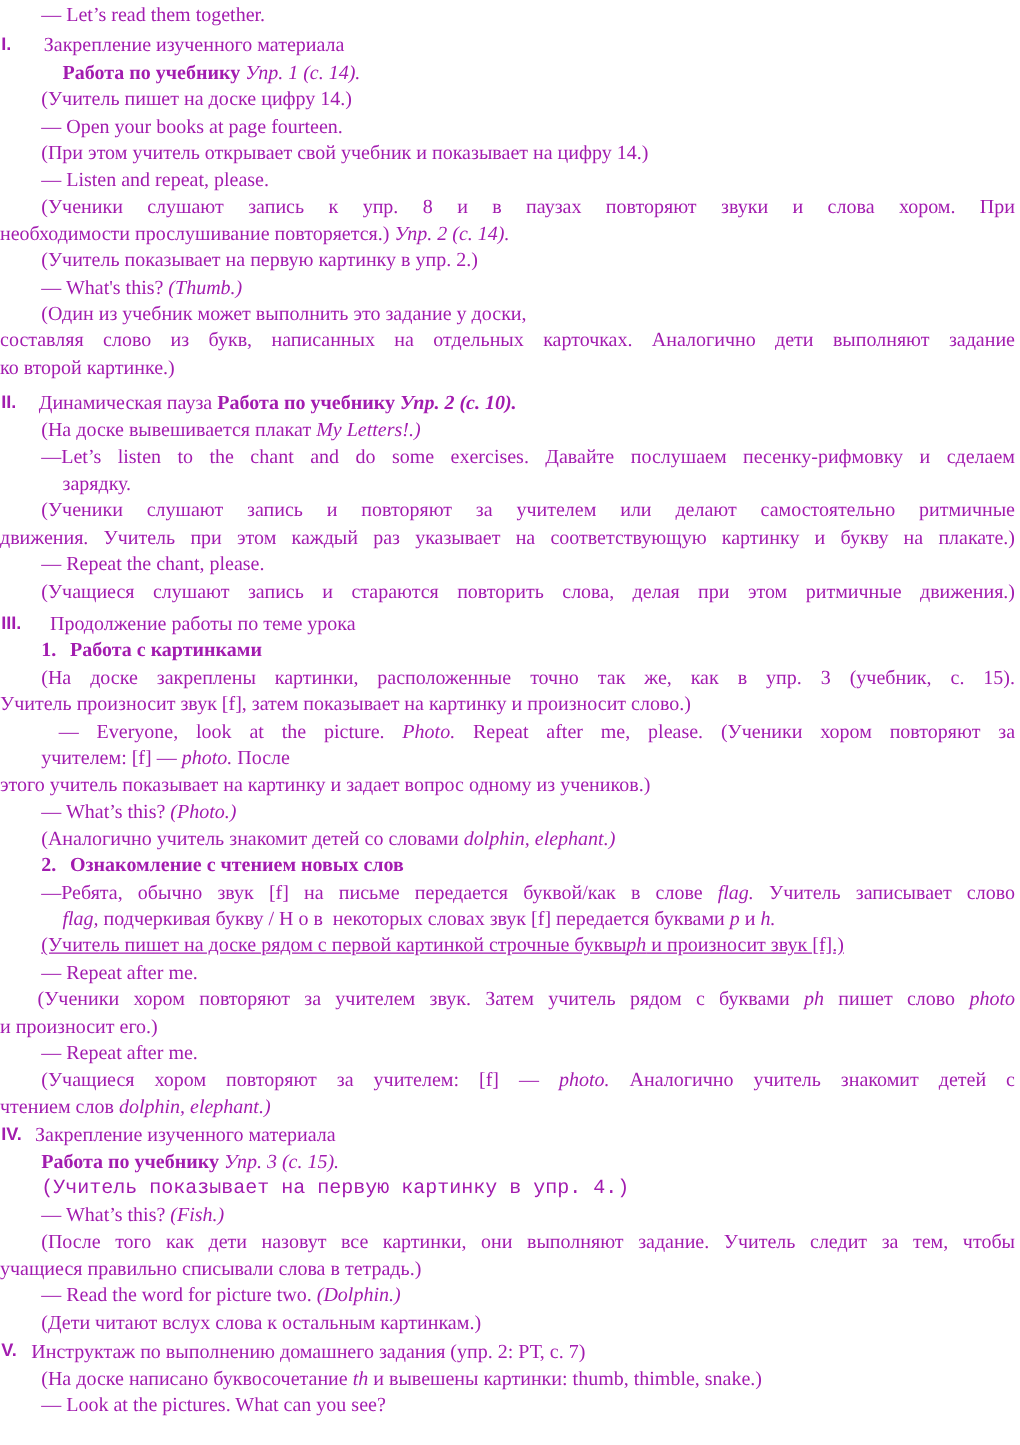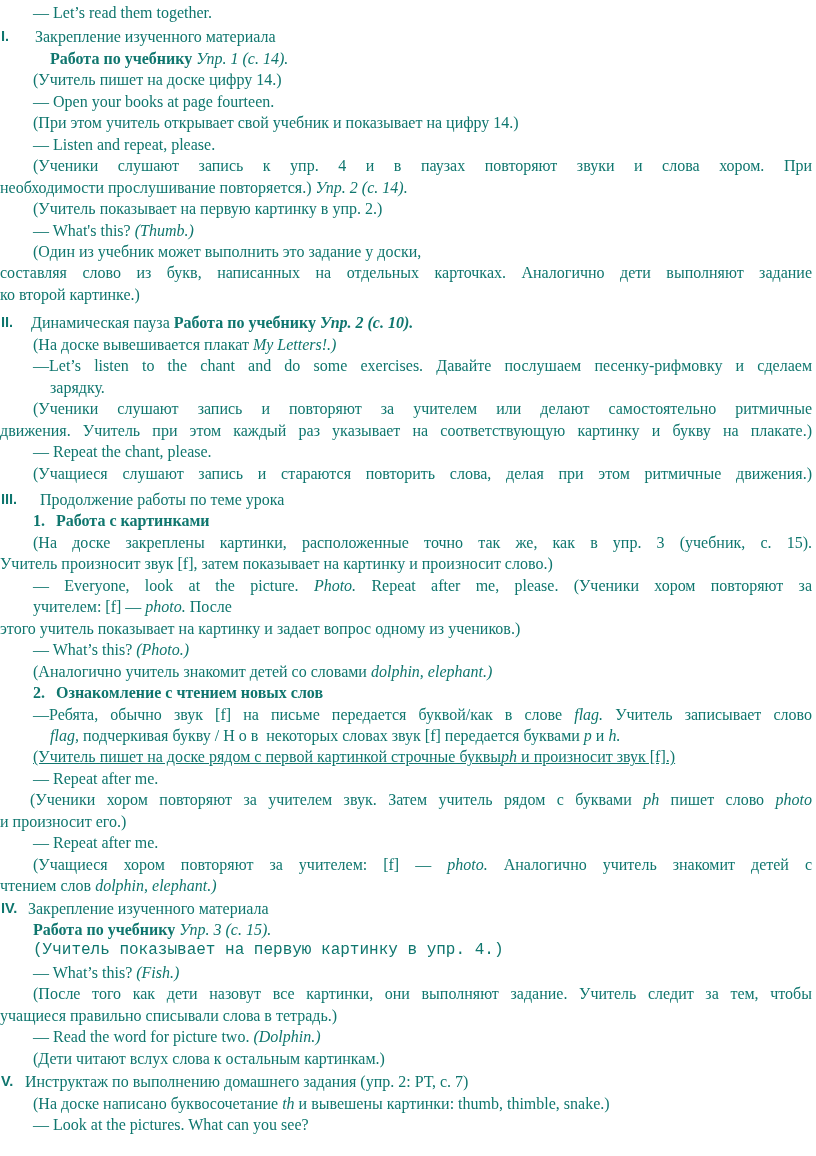--- a/index.html
+++ b/index.html
@@ -2,21 +2,21 @@
 <html><head>
 <meta charset="utf-8">
 <style>
   html, body { margin: 0; padding: 0; background: #ffffff; }
   .page {
     position: relative;
     width: 816px;
     height: 1156px;
     box-sizing: border-box;
     background: #ffffff;
-    color: #0f766e;
+    color: #a21caf;
     font-family: "Liberation Serif", serif;
     font-size: 16px;
     line-height: 21.45px;
     padding-top: 2px;
     overflow: hidden;
   }
   .line {
     position: relative;
     box-sizing: border-box;
     padding-right: 4px;
@@ -48,40 +48,40 @@
 <body>
 
 <div class="page">
     <div class="line" style="padding-left: 33px;"><span>— Let’s read them together.</span></div>
     <div class="line" style="padding-left: 35px; margin-top: 3px;"><span class="marker sans" style="left: 1px;">I.</span><span>Закрепление изученного материала</span></div>
     <div class="line" style="padding-left: 50px;"><span class="b">Работа по учебнику </span><span class="i">Упр. 1 (с. 14).</span></div>
     <div class="line" style="padding-left: 33px;"><span>(Учитель пишет на доске цифру 14.)</span></div>
     <div class="line" style="padding-left: 33px;"><span>— Open your books at page fourteen.</span></div>
     <div class="line" style="padding-left: 33px;"><span>(При этом учитель открывает свой учебник и показывает на цифру 14.)</span></div>
     <div class="line" style="padding-left: 33px;"><span>— Listen and repeat, please.</span></div>
-    <div class="line justify" style="padding-left: 33px;"><span>(Ученики слушают запись к упр. 4 и в паузах повторяют звуки и слова хором. При</span></div>
+    <div class="line justify" style="padding-left: 33px;"><span>(Ученики слушают запись к упр. 8 и в паузах повторяют звуки и слова хором. При</span></div>
     <div class="line" style="padding-left: 0px;"><span>необходимости прослушивание повторяется.) </span><span class="i">Упр. 2 (с. 14).</span></div>
     <div class="line" style="padding-left: 33px;"><span>(Учитель показывает на первую картинку в упр. 2.)</span></div>
     <div class="line" style="padding-left: 33px;"><span>— What's this? </span><span class="i">(Thumb.)</span></div>
     <div class="line" style="padding-left: 33px;"><span>(Один из учебник может выполнить это задание у доски,</span></div>
     <div class="line justify" style="padding-left: 0px;"><span>составляя слово из букв, написанных на отдельных карточках. Аналогично дети выполняют задание</span></div>
     <div class="line" style="padding-left: 0px;"><span>ко второй картинке.)</span></div>
     <div class="line" style="padding-left: 31px; margin-top: 7px;"><span class="marker sans" style="left: 1px;">II.</span><span>Динамическая пауза </span><span class="b">Работа по учебнику </span><span class="b i">Упр. 2 (с. 10).</span></div>
     <div class="line" style="padding-left: 33px;"><span>(На доске вывешивается плакат </span><span class="i">My Letters!.)</span></div>
     <div class="line justify" style="padding-left: 33px;"><span>—Let’s listen to the chant and do some exercises. Давайте послушаем песенку-рифмовку и сделаем</span></div>
     <div class="line" style="padding-left: 50px;"><span>зарядку.</span></div>
     <div class="line justify" style="padding-left: 33px;"><span>(Ученики слушают запись и повторяют за учителем или делают самостоятельно ритмичные</span></div>
     <div class="line justify" style="padding-left: 0px;"><span>движения. Учитель при этом каждый раз указывает на соответствующую картинку и букву на плакате.)</span></div>
     <div class="line" style="padding-left: 33px;"><span>— Repeat the chant, please.</span></div>
     <div class="line justify" style="padding-left: 33px; font-family: Liberation Serif, serif;"><span>(Учащиеся слушают запись и стараются повторить слова, делая при этом ритмичные движения.)</span></div>
     <div class="line" style="padding-left: 40px; margin-top: 5px;"><span class="marker sans" style="left: 1px;">III.</span><span>Продолжение работы по теме урока</span></div>
     <div class="line" style="padding-left: 56px;"><span class="marker serif" style="left: 33px;">1.</span><span class="b">Работа с картинками</span></div>
     <div class="line justify" style="padding-left: 33px;"><span>(На доске закреплены картинки, расположенные точно так же, как в упр. 3 (учебник, с. 15).</span></div>
     <div class="line" style="padding-left: 0px;"><span>Учитель произносит звук [f], затем показывает на картинку и произносит слово.)</span></div>
-    <div class="line justify" style="padding-left: 33px;"><span>— Everyone, look at the picture. </span><span class="i">Photo.</span><span> Repeat after me, please. (Ученики хором повторяют за</span></div>
+    <div class="line justify" style="padding-left: 47px;"><span>— Everyone, look at the picture. </span><span class="i">Photo.</span><span> Repeat after me, please. (Ученики хором повторяют за</span></div>
     <div class="line" style="padding-left: 33px;"><span>учителем: [f] — </span><span class="i">photo.</span><span> После</span></div>
     <div class="line" style="padding-left: 0px;"><span>этого учитель показывает на картинку и задает вопрос одному из учеников.)</span></div>
     <div class="line" style="padding-left: 33px;"><span>— What’s this? </span><span class="i">(Photo.)</span></div>
     <div class="line" style="padding-left: 33px;"><span>(Аналогично учитель знакомит детей со словами </span><span class="i">dolphin, elephant.)</span></div>
     <div class="line" style="padding-left: 56px;"><span class="marker serif" style="left: 33px;">2.</span><span class="b">Ознакомление с чтением новых слов</span></div>
     <div class="line justify" style="padding-left: 33px;"><span>—Ребята, обычно звук [f] на письме передается буквой/как в слове </span><span class="i">flag.</span><span> Учитель записывает слово</span></div>
     <div class="line" style="padding-left: 50px;"><span class="i">flag,</span><span> подчеркивая букву / Н о в&nbsp; некоторых словах звук [f] передается буквами </span><span class="i">p</span><span> и </span><span class="i">h.</span></div>
     <div class="line" style="padding-left: 33px; text-decoration: underline;"><span>(Учитель пишет на доске рядом с первой картинкой строчные буквы</span><span class="i">ph</span><span> и произносит звук [f].)</span></div>
     <div class="line" style="padding-left: 33px;"><span>— Repeat after me.</span></div>
     <div class="line justify" style="padding-left: 30px;"><span>(Ученики хором повторяют за учителем звук. Затем учитель рядом с буквами </span><span class="i">ph</span><span> пишет слово </span><span class="i">photo</span></div>

